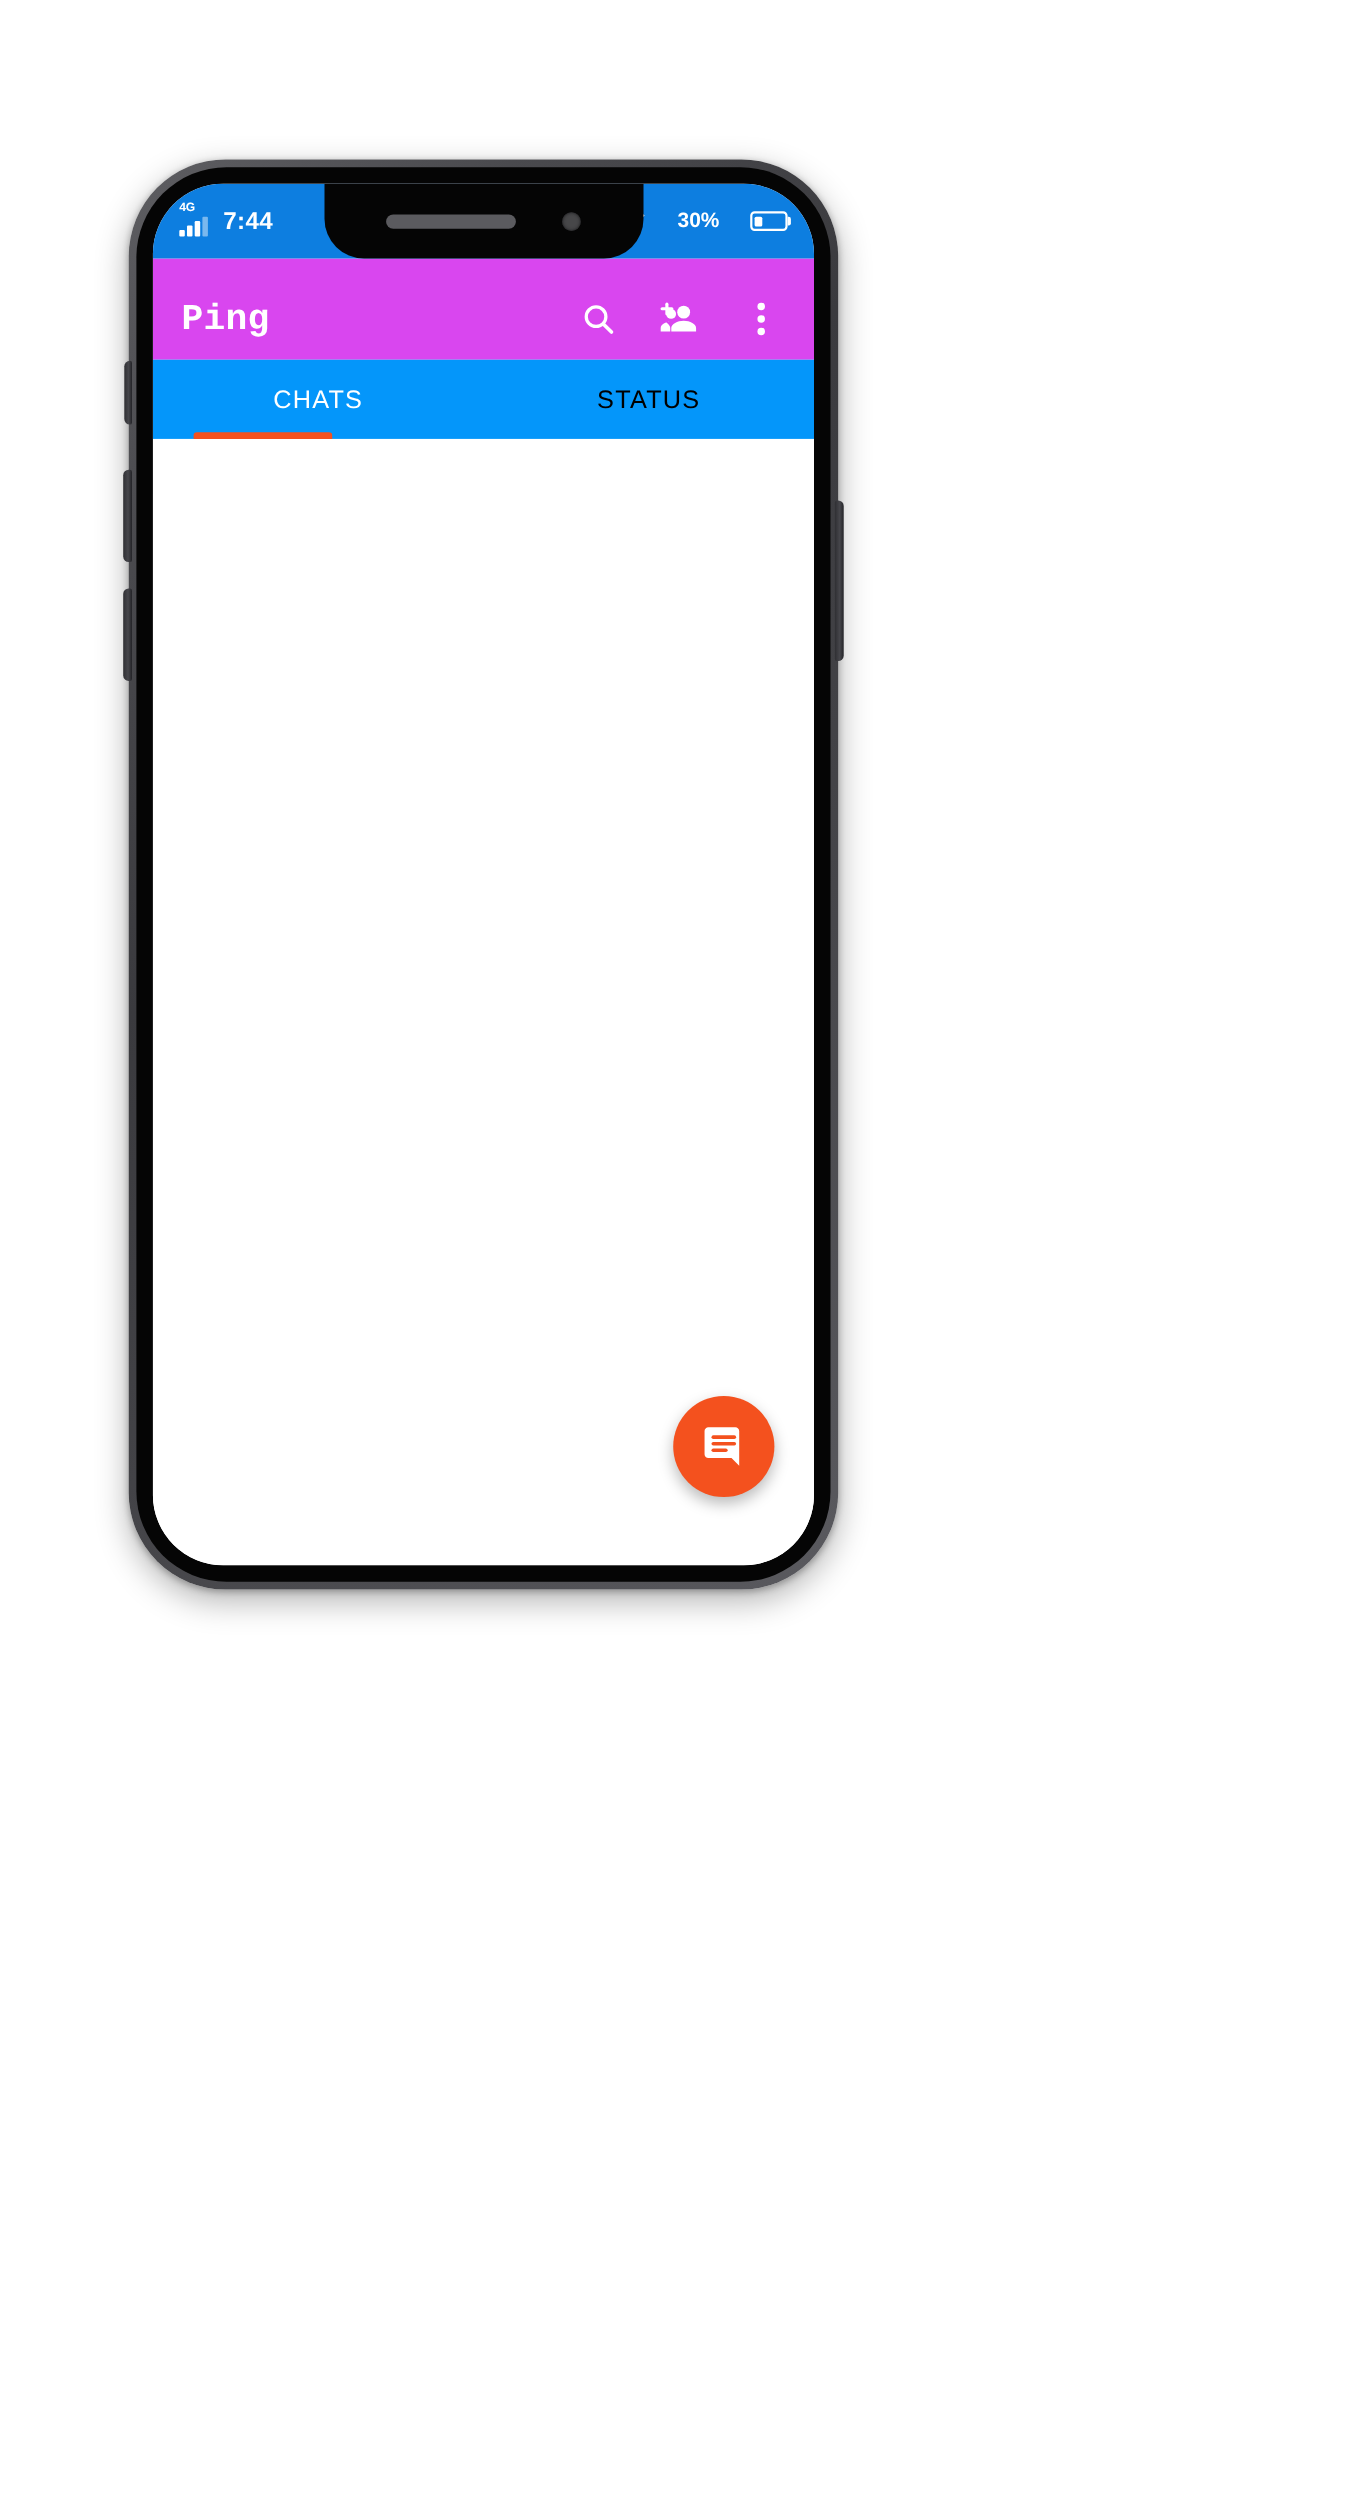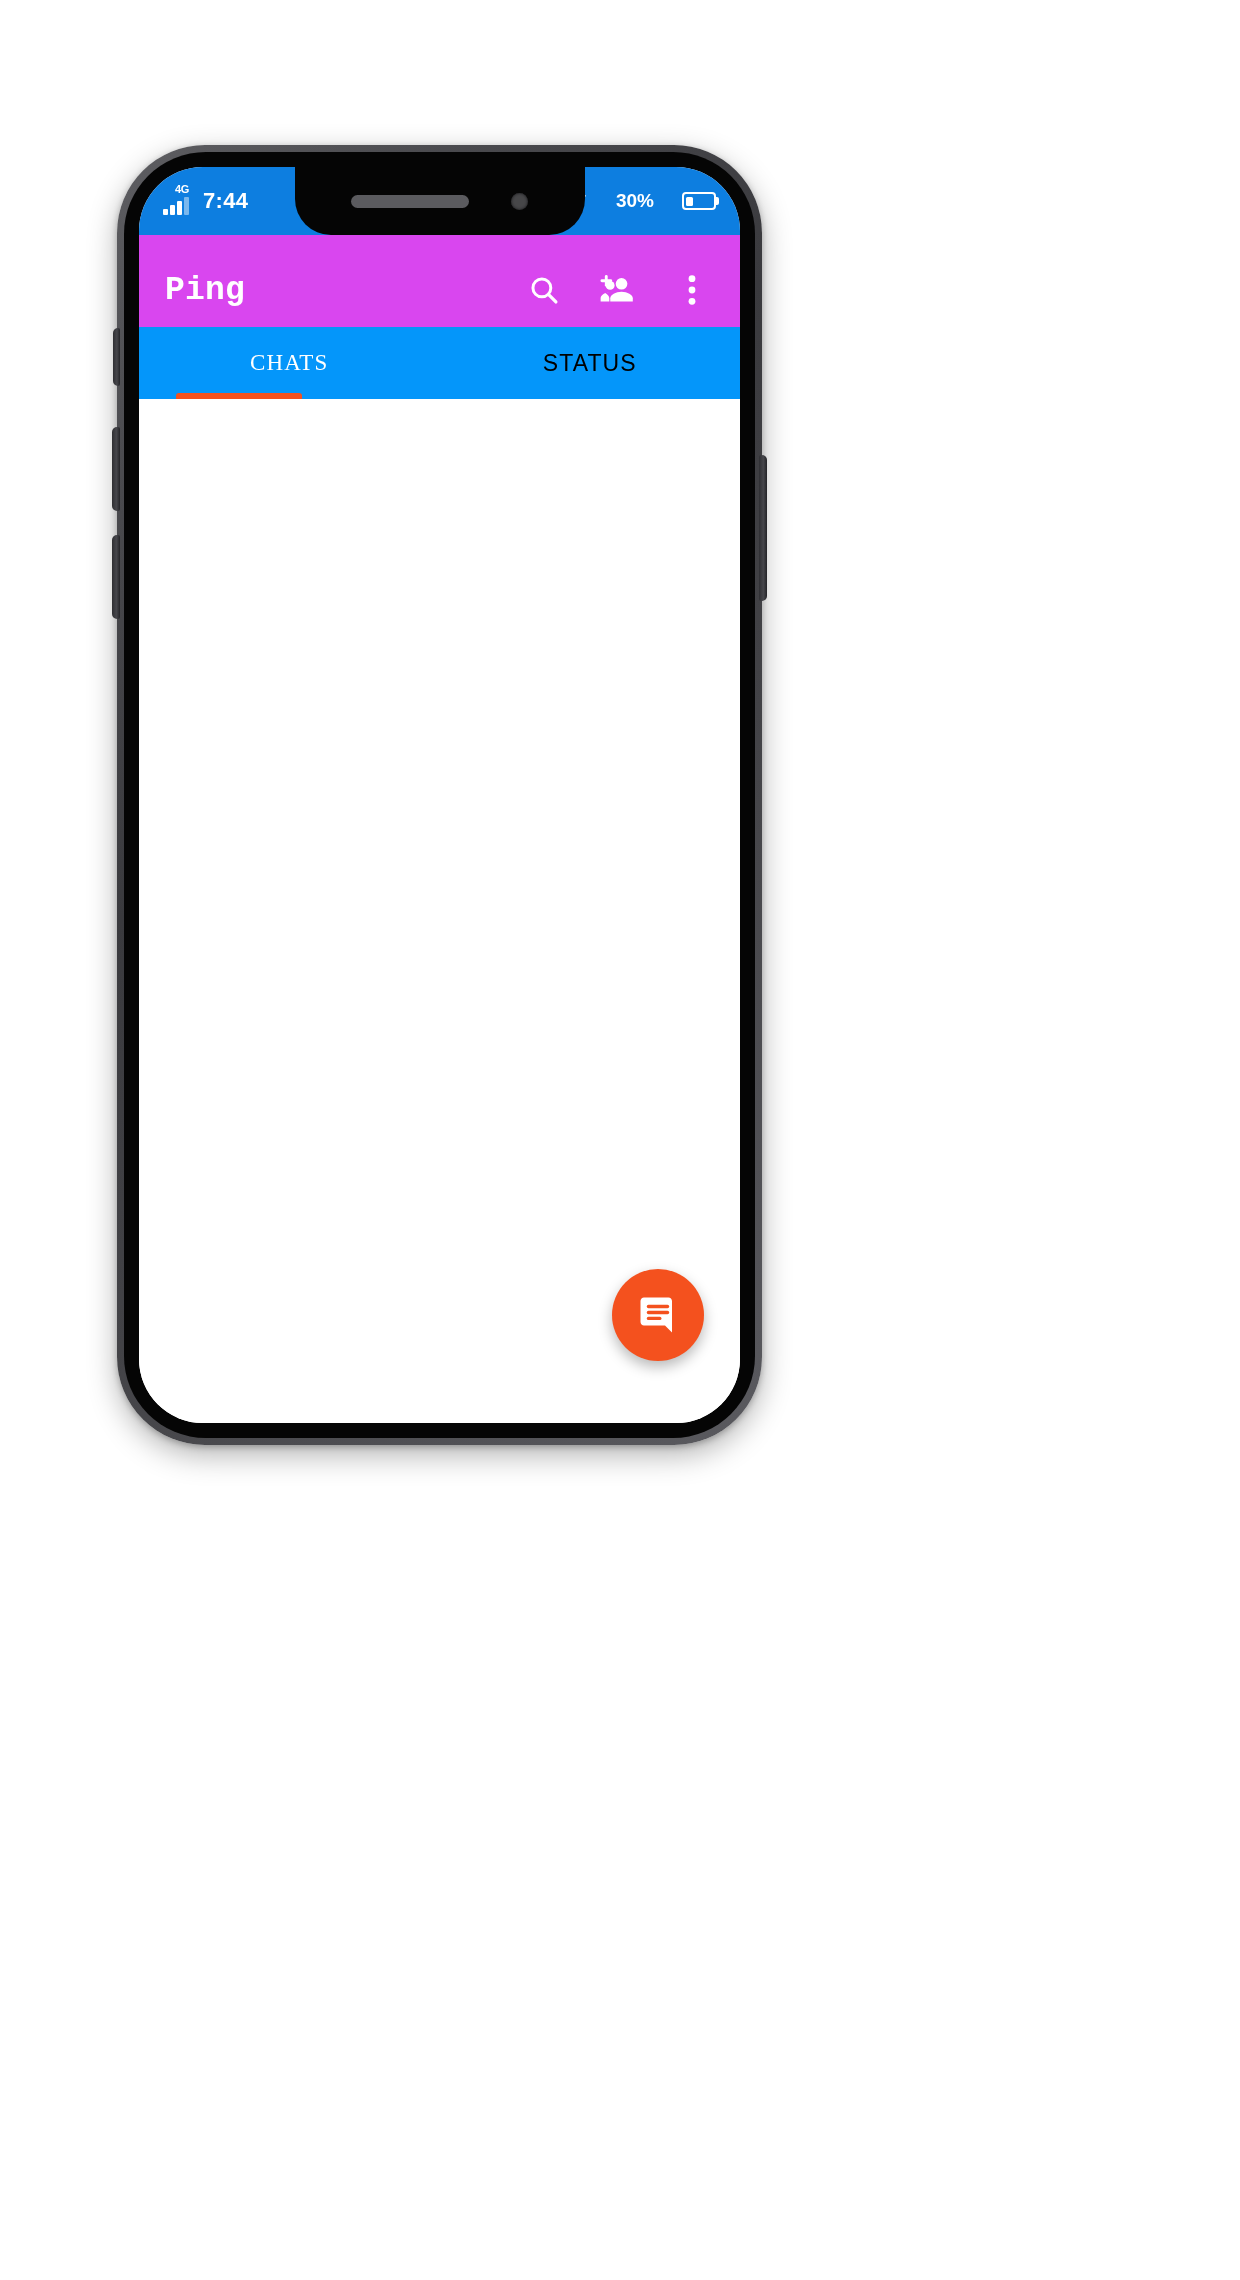--- a/index.html
+++ b/index.html
@@ -98,21 +98,21 @@
     width:28px;height:28px;
     display:flex;align-items:flex-end;gap:2.5px;
   }
   .sig-wrap .bar{width:4.5px;background:#ffffff;border-radius:1px;}
   .sig-wrap .b1{height:6px;}
   .sig-wrap .b2{height:10px;}
   .sig-wrap .b3{height:14px;}
   .sig-wrap .b4{height:18px;opacity:.45;}
   .gen-label{
     position:absolute;
-    top:-3px; left:12px;
+    top:-3px; left:0;
     font-size:11px;
     font-weight:bold;
     letter-spacing:-0.3px;
     line-height:1;
   }
   .clock{
     font-size:22px;
     font-weight:bold;
     letter-spacing:.3px;
   }
@@ -301,21 +301,21 @@
               <circle cx="3" cy="4" r="2.4" fill="#ffffff"></circle>
               <circle cx="3" cy="12" r="2.4" fill="#ffffff"></circle>
               <circle cx="3" cy="20" r="2.4" fill="#ffffff"></circle>
             </svg>
           </span>
         </div>
       </div>
     </div>
 
     <div class="tabs" id="tabs">
-      <div class="tab active" style="color: rgb(255, 255, 255); font-family: Liberation Serif, serif;">
+      <div class="tab active" style="color: rgb(255, 255, 255);">
           <span>CHATS</span>
         </div>
       <div class="tab" style="color: #000000;">
           <span>STATUS</span>
         </div>
       <div class="tab-indicator" id="tab-indicator" style="width: 126.21px; left: 37.0617px; background: rgb(244, 81, 30);"></div>
     </div>
 
     <div class="content">
       <div class="fab">

